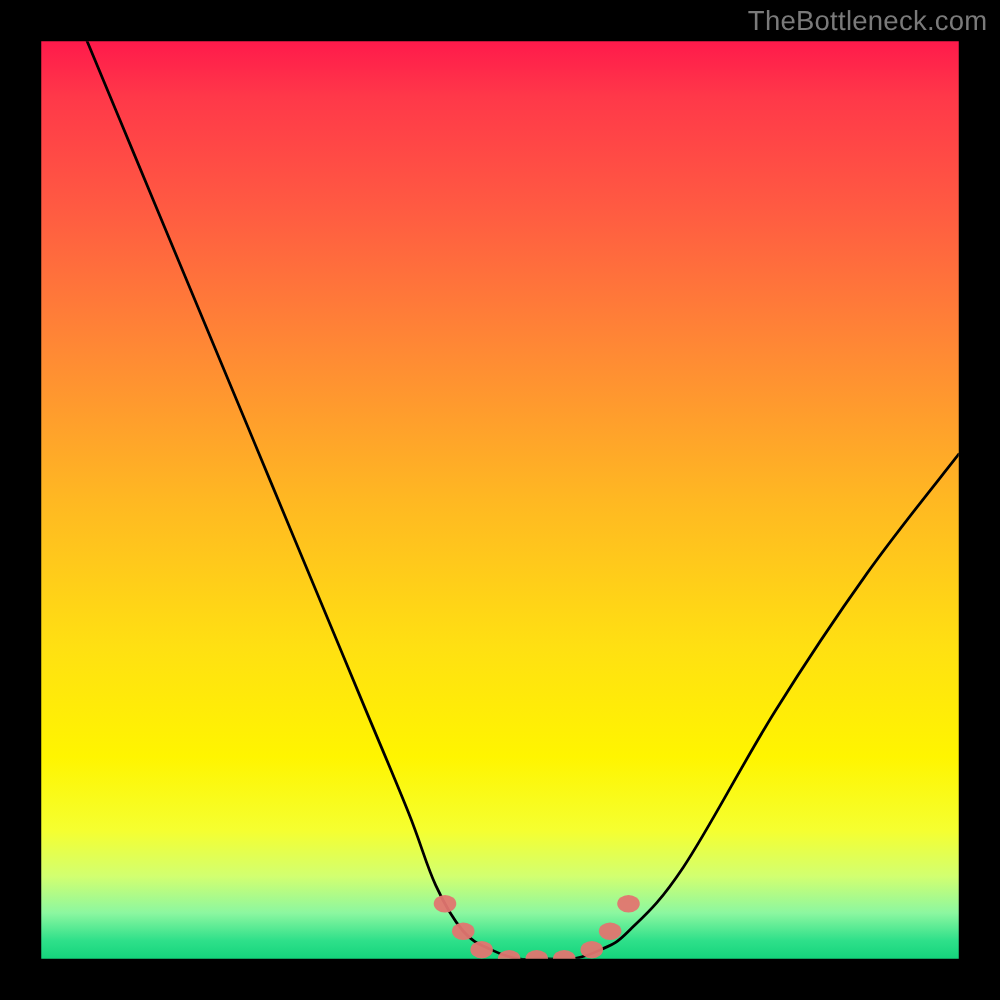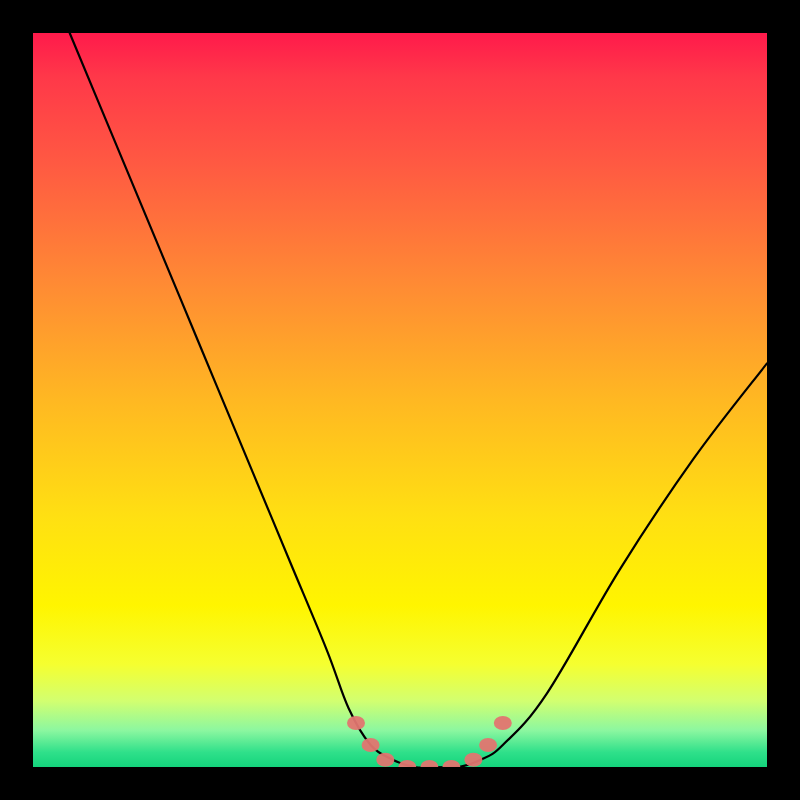--- a/index.html
+++ b/index.html
@@ -91,13 +91,14 @@
           </g>
           <g>
             <ellipse cx="455.1" cy="712.0" rx="9" ry="7" fill="#e27570" opacity="0.95"></ellipse>
           </g>
           <g>
             <ellipse cx="469.8" cy="690.0" rx="9" ry="7" fill="#e27570" opacity="0.95"></ellipse>
           </g>
         </g>
     </svg>
   </div>
+  <div class="watermark">TheBottleneck.com</div>
 </div>
 
 </body></html>

